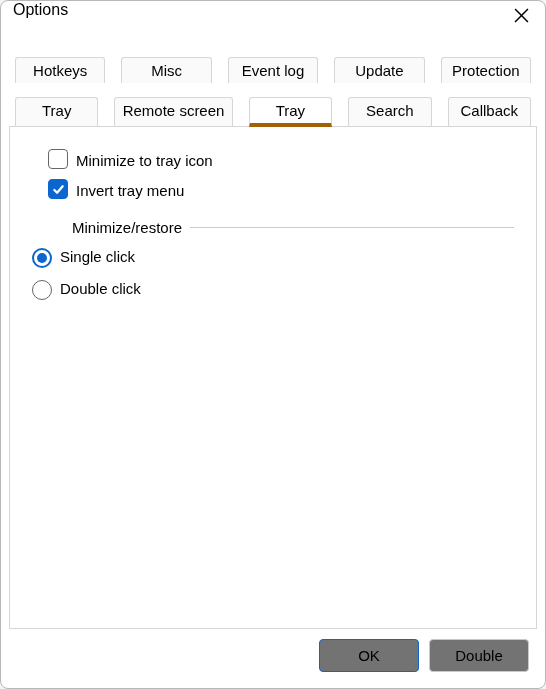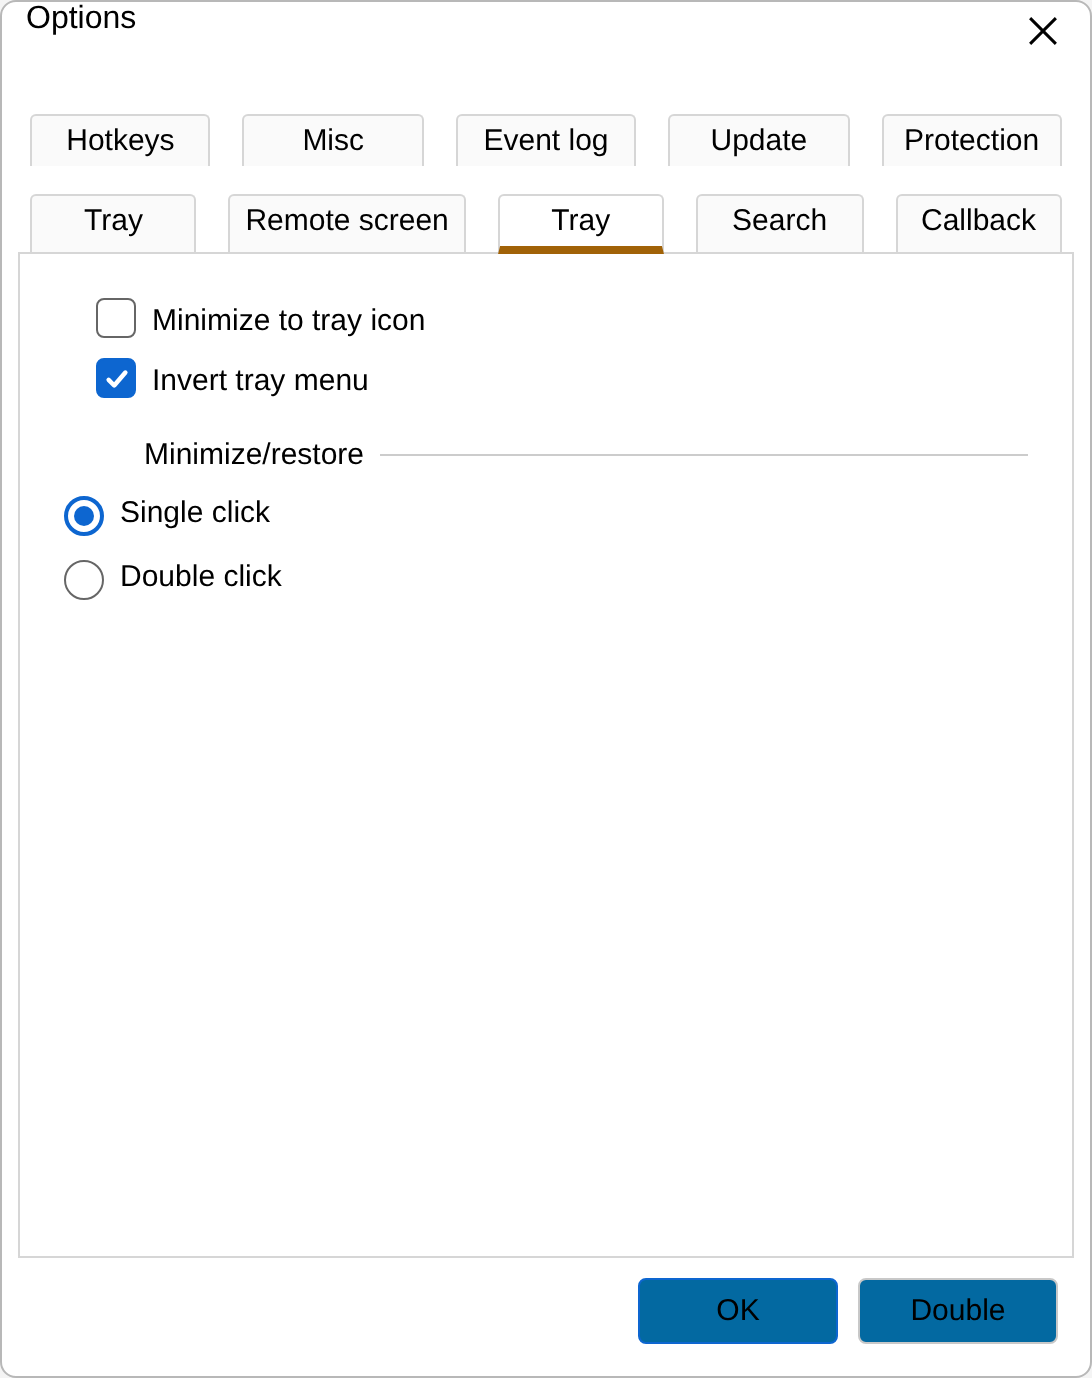--- a/index.html
+++ b/index.html
@@ -147,21 +147,21 @@
     justify-content: flex-end;
     gap: 10px;
     padding: 10px 8px 8px 8px;
   }
   .btn {
     min-width: 100px;
     padding: 7px 10px;
     text-align: center;
     border: 1px solid #c8c8c8;
     border-radius: 4px;
-    background: #0369a1;
+    background: #737373;
     font-size: 15px;
     cursor: pointer;
   }
   .btn.default { border-color: #0d66d0; }
 </style>
 </head>
 <body>
 
 <div class="window">
 

